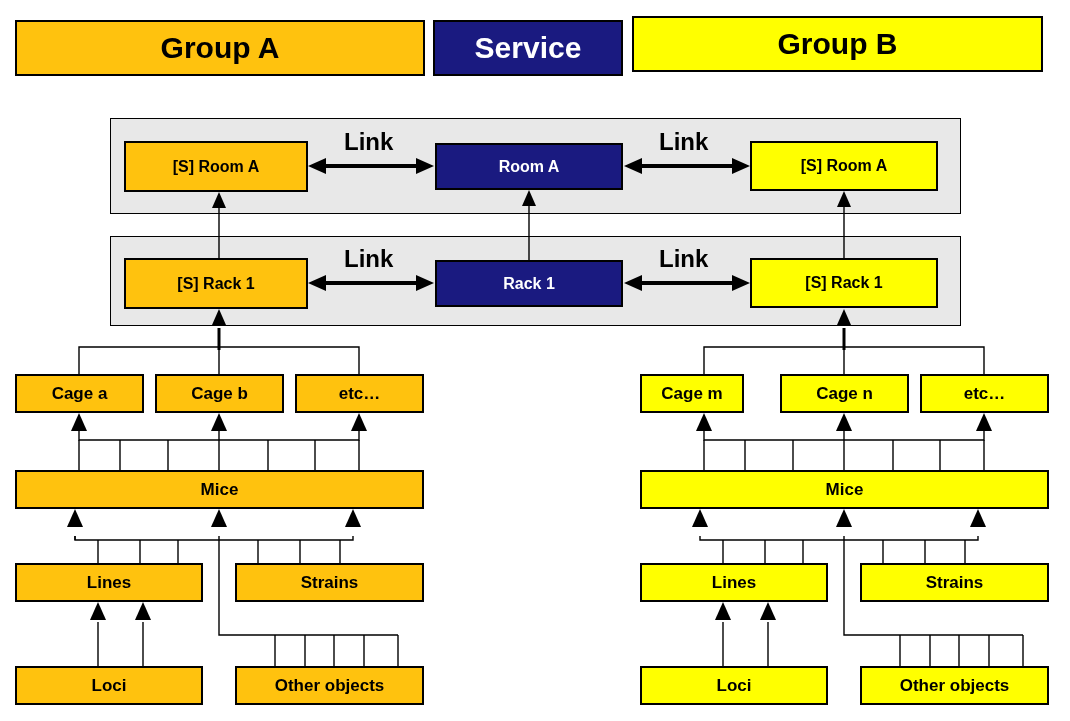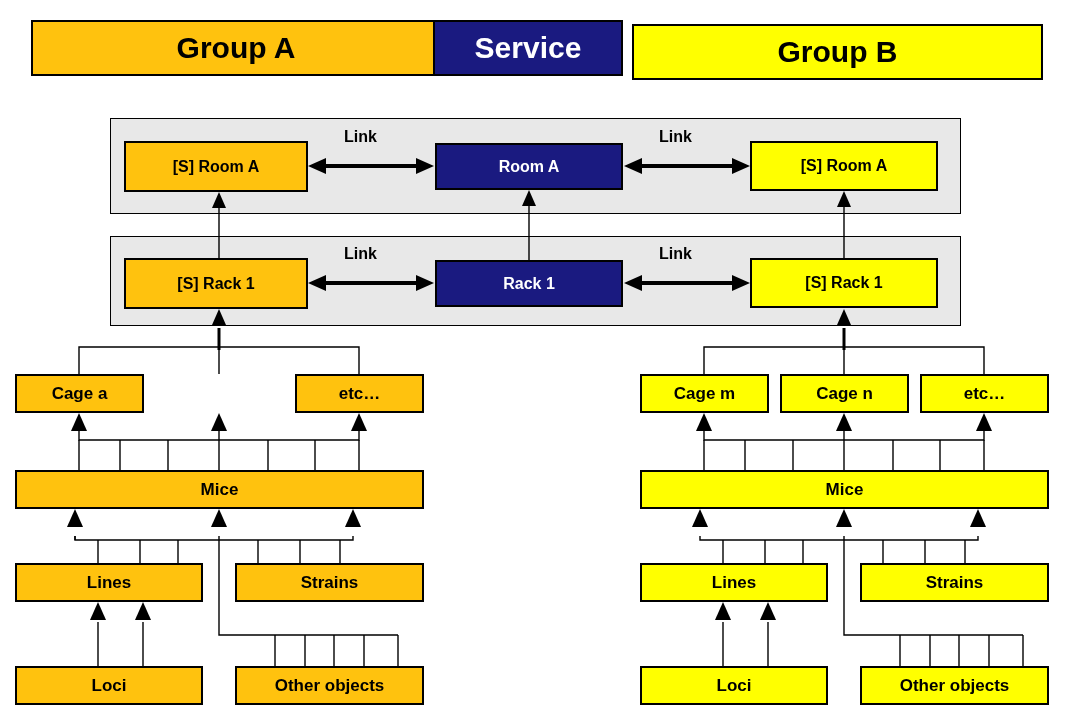--- a/index.html
+++ b/index.html
@@ -30,36 +30,36 @@
     box-sizing:border-box;
     background:#E8E8E8;
     border:1px solid #000000;
     z-index:1;
   }
   .hdr{font-size:30px;}
   .big{font-size:16px;}
   .mid{font-size:17px;text-align:right;}
   .lbl{
     position:absolute;
-    font-size:16px;font-weight:bold;color:#000000;
+    font-size:24px;font-weight:bold;color:#000000;
     z-index:6;
   }
   svg.wires{position:absolute;left:0;top:0;width:1070px;height:721px;z-index:3;}
   svg.wires-top{z-index:6;}
   .thin{stroke:#000000;stroke-width:1.4;fill:none;}
   .thick{stroke:#000000;stroke-width:3;fill:none;}
 </style>
 </head>
 <body>
 
 <div id="stage">
 
-  <div class="box orange hdr" style="left:15px;top:20px;width:410px;height:56px;margin-left:16px;">Group A</div>
+  <div class="box orange hdr" style="left:15px;top:20px;width:410px;height:56px;">Group A</div>
   <div class="box navy hdr" style="left:433px;top:20px;width:190px;height:56px;">Service</div>
-  <div class="box yellow hdr" style="left:632px;top:24px;width:411px;height:56px;">Group B</div>
+  <div class="box yellow hdr" style="left:632px;top:16px;width:411px;height:56px;">Group B</div>
 
   <div class="panel" style="left:110px;top:118px;width:851px;height:96px;"></div>
   <div class="panel" style="left:110px;top:236px;width:851px;height:90px;"></div>
 
   <svg class="wires" viewBox="0 0 1070 721">
 
     <path class="thin" d="M219 283 L219 203"></path>
     <path class="thin" d="M529 283 L529 203"></path>
     <path class="thin" d="M844 283 L844 203"></path>
 
@@ -137,31 +137,32 @@
   <div class="lbl" style="left:659px;top:128px;">Link</div>
 
   <div class="box orange big" style="left:124px;top:258px;width:184px;height:51px;">[S] Rack 1</div>
   <div class="box navy big" style="left:435px;top:260px;width:188px;height:47px;">Rack 1</div>
   <div class="box yellow big" style="left:750px;top:258px;width:188px;height:50px;">[S] Rack 1</div>
 
   <div class="lbl" style="left:344px;top:245px;">Link</div>
   <div class="lbl" style="left:659px;top:245px;">Link</div>
 
   <div class="box orange mid" style="left:15px;top:374px;width:129px;height:39px;">Cage a</div>
+  <div class="box orange mid" style="left:155px;top:374px;width:129px;height:39px;">Cage b</div>
   <div class="box orange mid" style="left:295px;top:374px;width:129px;height:39px;">etc…</div>
 
   <div class="box orange mid" style="left:15px;top:470px;width:409px;height:39px;">Mice</div>
 
   <div class="box orange mid" style="left:15px;top:563px;width:188px;height:39px;">Lines</div>
   <div class="box orange mid" style="left:235px;top:563px;width:189px;height:39px;">Strains</div>
 
   <div class="box orange mid" style="left:15px;top:666px;width:188px;height:39px;">Loci</div>
   <div class="box orange mid" style="left:235px;top:666px;width:189px;height:39px;">Other objects</div>
 
-  <div class="box yellow mid" style="left:640px;top:374px;width:129px;height:39px;">Cage m</div>
+  <div class="box yellow mid" style="left:640px;top:374px;width:104px;height:39px;">Cage m</div>
   <div class="box yellow mid" style="left:780px;top:374px;width:129px;height:39px;">Cage n</div>
   <div class="box yellow mid" style="left:920px;top:374px;width:129px;height:39px;">etc…</div>
 
   <div class="box yellow mid" style="left:640px;top:470px;width:409px;height:39px;">Mice</div>
 
   <div class="box yellow mid" style="left:640px;top:563px;width:188px;height:39px;">Lines</div>
   <div class="box yellow mid" style="left:860px;top:563px;width:189px;height:39px;">Strains</div>
 
   <div class="box yellow mid" style="left:640px;top:666px;width:188px;height:39px;">Loci</div>
   <div class="box yellow mid" style="left:860px;top:666px;width:189px;height:39px;">Other objects</div>

